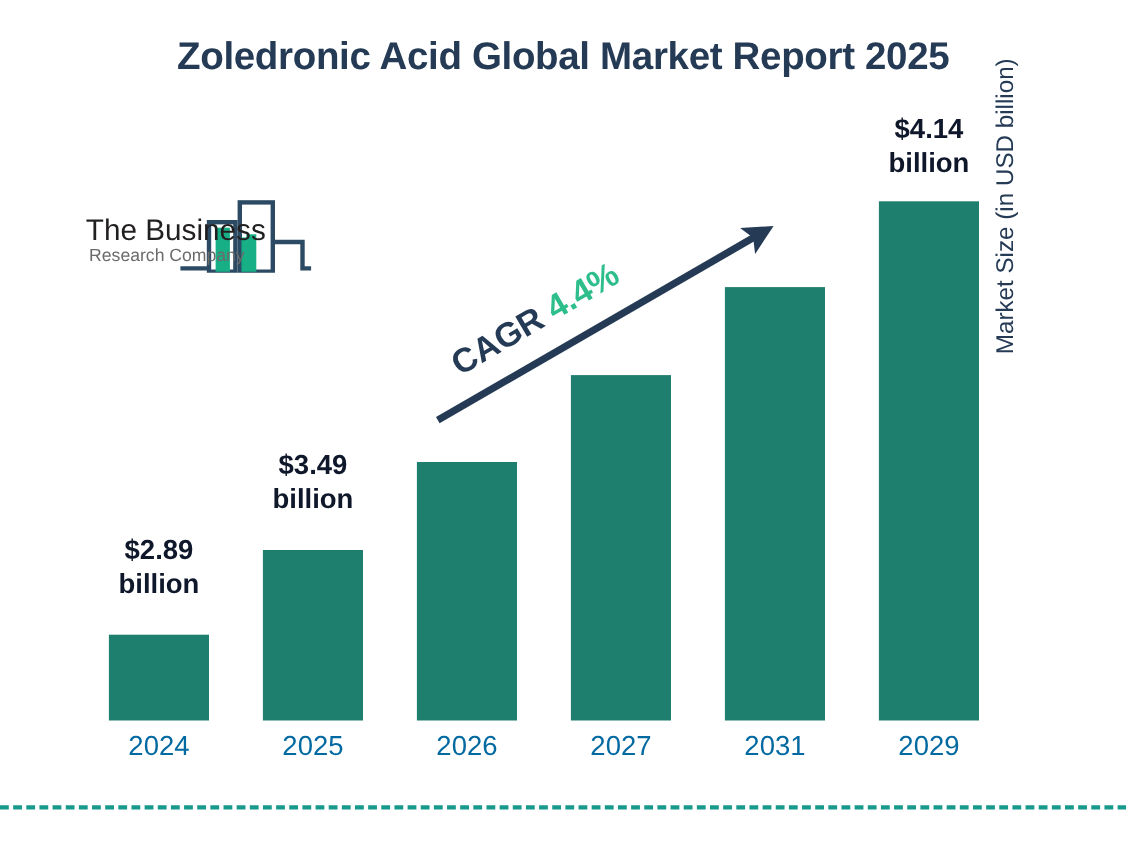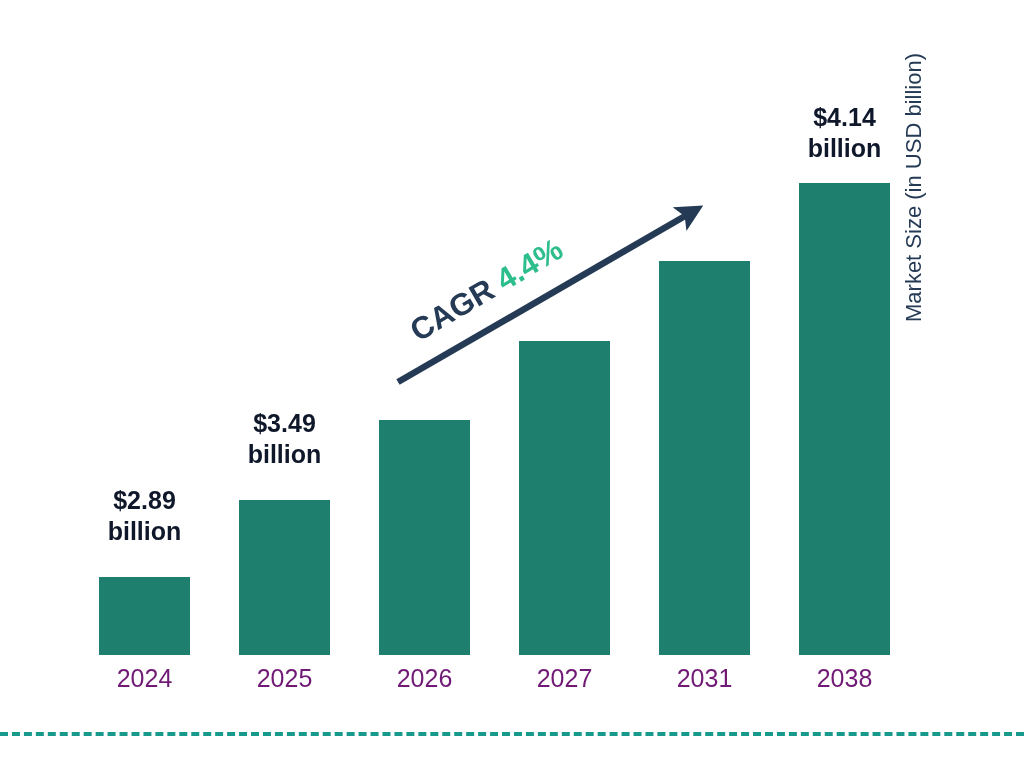--- a/index.html
+++ b/index.html
@@ -52,21 +52,21 @@
     font-size:25px;
     font-weight:bold;
     color:#0f172a;
     line-height:1.22;
     font-family:"Liberation Sans", sans-serif;
   }
   .x-tick {
     position:absolute;
     text-align:center;
     font-size:25px;
-    color:#701a75;
+    color:#0369a1;
     font-family:"Liberation Sans", sans-serif;
   }
 
   
   #y-axis-title {
     position:absolute;
     left:901px; top:322px;
     width:340px;
     transform:rotate(-90deg);
     transform-origin:left top;
@@ -102,21 +102,37 @@
     left:0; top:732px;
     width:1024px; height:0;
     border-top:4px dashed #17998c;
   }
 </style>
 </head>
 <body>
 
 <div id="page">
 
+  <div id="chart-title">Zoledronic Acid Global Market Report 2025</div>
 
+  <div id="logo">
+    <svg width="205" height="72" viewBox="0 0 205 72" xmlns="http://www.w3.org/2000/svg">
+
+      <rect x="112" y="26" width="24" height="45" fill="none" stroke="#2c4a63" stroke-width="4"></rect>
+      <rect x="118" y="31" width="13" height="40" fill="#17b086"></rect>
+      <rect x="140" y="8" width="30" height="63" fill="none" stroke="#2c4a63" stroke-width="4"></rect>
+      <rect x="146" y="37" width="9" height="34" fill="#17b086"></rect>
+      <polyline points="144,40 144,71" fill="none" stroke="#17b086" stroke-width="5"></polyline>
+      <path d="M170 44 L197 44 L197 68 L205 68" fill="none" stroke="#2c4a63" stroke-width="4"></path>
+      <path d="M86 68 L112 68" fill="none" stroke="#2c4a63" stroke-width="4"></path>
+
+      <text x="0" y="42" font-family="Liberation Sans, sans-serif" font-size="27" fill="#221f20">The Business</text>
+      <text x="3" y="61" font-family="Liberation Sans, sans-serif" font-size="16" fill="#6b6b6b">Research Company</text>
+    </svg>
+  </div>
 
   <div id="plot">
 
     <div class="bar" style="left:99px;  top:577px; width:91px; height:78px;"></div>
     <div class="bar" style="left:239px; top:500px; width:91px; height:155px;"></div>
     <div class="bar" style="left:379px; top:420px; width:91px; height:235px;"></div>
     <div class="bar" style="left:519px; top:341px; width:91px; height:314px;"></div>
     <div class="bar" style="left:659px; top:261px; width:91px; height:394px;"></div>
     <div class="bar" style="left:799px; top:183px; width:91px; height:472px;"></div>
 
@@ -137,21 +153,21 @@
           <div>$4.14</div>
           <div>billion</div>
         </div>
     </div>
 
     <div class="x-tick" style="left:99px;  top:664px; width:91px;">2024</div>
     <div class="x-tick" style="left:239px; top:664px; width:91px;">2025</div>
     <div class="x-tick" style="left:379px; top:664px; width:91px;">2026</div>
     <div class="x-tick" style="left:519px; top:664px; width:91px;">2027</div>
     <div class="x-tick" style="left:659px; top:664px; width:91px;">2031</div>
-    <div class="x-tick" style="left:799px; top:664px; width:91px;">2038</div>
+    <div class="x-tick" style="left:799px; top:664px; width:91px;">2029</div>
 
     <svg id="cagr-arrow" viewBox="0 0 1024 768" xmlns="http://www.w3.org/2000/svg">
       <defs>
         <marker id="arrowhead" markerWidth="4.2" markerHeight="4.2" refX="2.2" refY="2.1" orient="auto">
           <polygon points="0,0 4.2,2.1 0,4.2 0.9,2.1" fill="#253b55"></polygon>
         </marker>
       </defs>
       <line x1="398" y1="382" x2="692" y2="212" stroke="#253b55" stroke-width="6.5" marker-end="url(#arrowhead)"></line>
     </svg>
 

